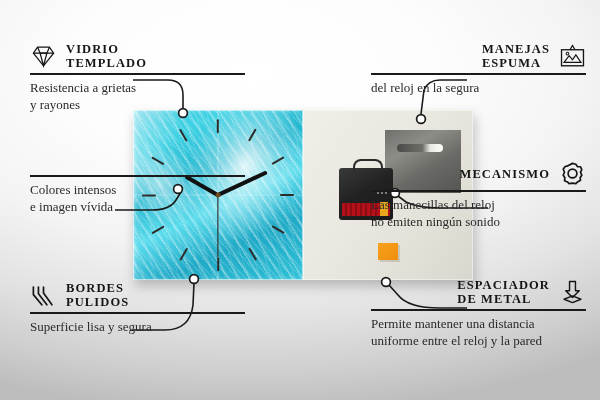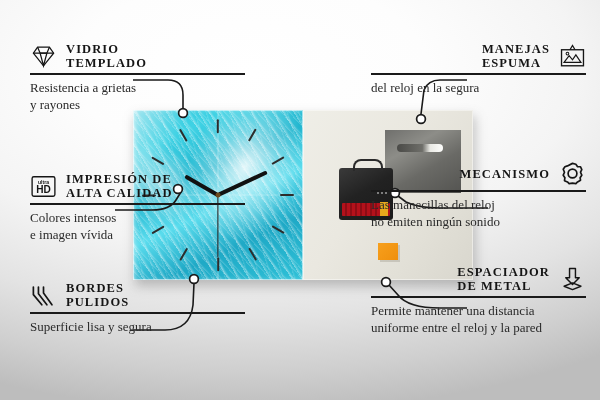--- a/index.html
+++ b/index.html
@@ -216,31 +216,20 @@
       </div>
     </div>
     <div class="frule"></div>
     <div class="fsub">
       <div>Resistencia a grietas</div>
       <div>y rayones</div>
     </div>
   </div>
 
   <div class="feat left" style="top:172px">
-    <div class="fhead">
-      <svg class="ficon" viewBox="0 0 32 32">
-        <rect x="2.5" y="4.5" width="27" height="23" rx="2" fill="none" stroke="#151515" stroke-width="1.6"></rect>
-        <text x="16" y="13.5" text-anchor="middle" font-family="Liberation Sans, sans-serif" font-size="6" font-weight="bold" fill="#151515">ultra</text>
-        <text x="16" y="24" text-anchor="middle" font-family="Liberation Sans, sans-serif" font-size="12" font-weight="bold" fill="#151515">HD</text>
-      </svg>
-      <div class="ftitles">
-        <div class="ftitle">IMPRESIÓN DE</div>
-        <div class="ftitle">ALTA CALIDAD</div>
-      </div>
-    </div>
     <div class="frule"></div>
     <div class="fsub">
       <div>Colores intensos</div>
       <div>e imagen vívida</div>
     </div>
   </div>
 
   <div class="feat left" style="top:281px">
     <div class="fhead">
       <svg class="ficon" viewBox="0 0 32 32">
@@ -292,21 +281,21 @@
         <div class="ftitle">MECANISMO</div>
       </div>
     </div>
     <div class="frule"></div>
     <div class="fsub">
       <div>Las manecillas del reloj</div>
       <div>no emiten ningún sonido</div>
     </div>
   </div>
 
-  <div class="feat right" style="top:265px">
+  <div class="feat right" style="top:278px">
     <div class="fhead">
       <svg class="ficon" viewBox="0 0 32 32">
         <path d="M12.5 3 L19.5 3 L19.5 14 L24 14 L16 22 L8 14 L12.5 14 Z" fill="none" stroke="#151515" stroke-width="1.7" stroke-linejoin="round"></path>
         <path d="M6 24 L16 20 L26 24 L16 28 Z" fill="none" stroke="#151515" stroke-width="1.6" stroke-linejoin="round"></path>
       </svg>
       <div class="ftitles">
         <div class="ftitle">ESPACIADOR</div>
         <div class="ftitle">DE METAL</div>
       </div>
     </div>

